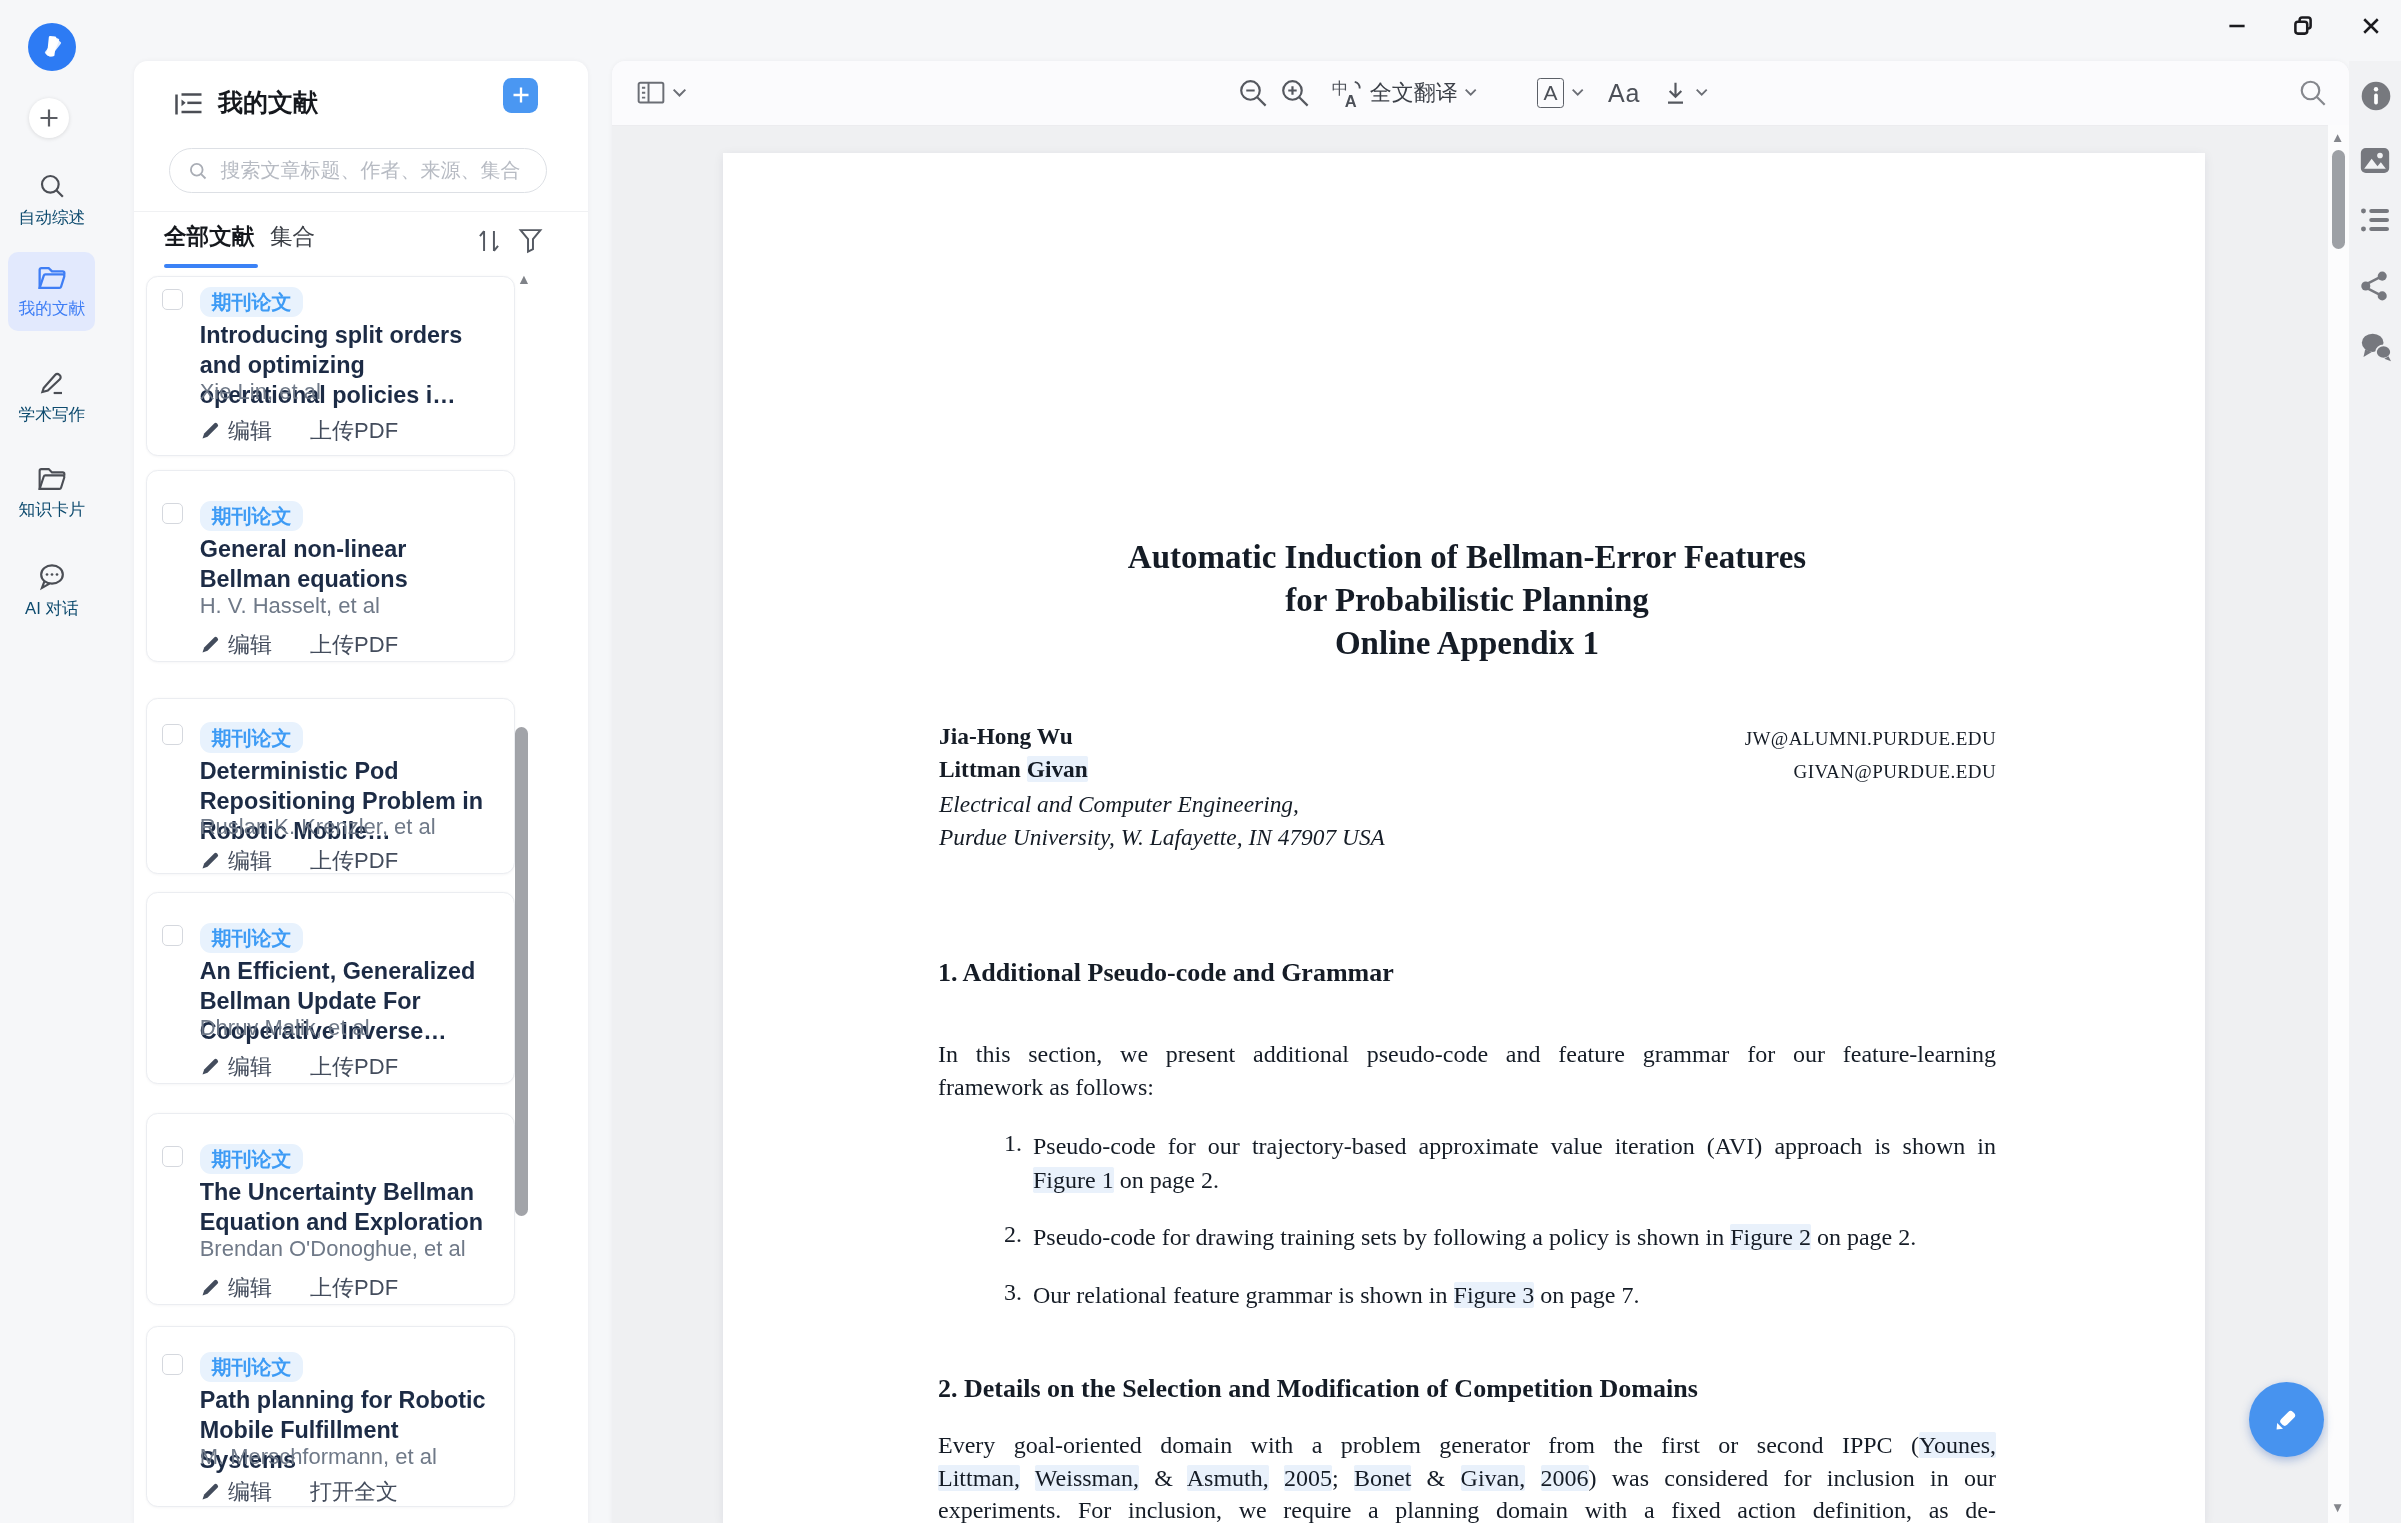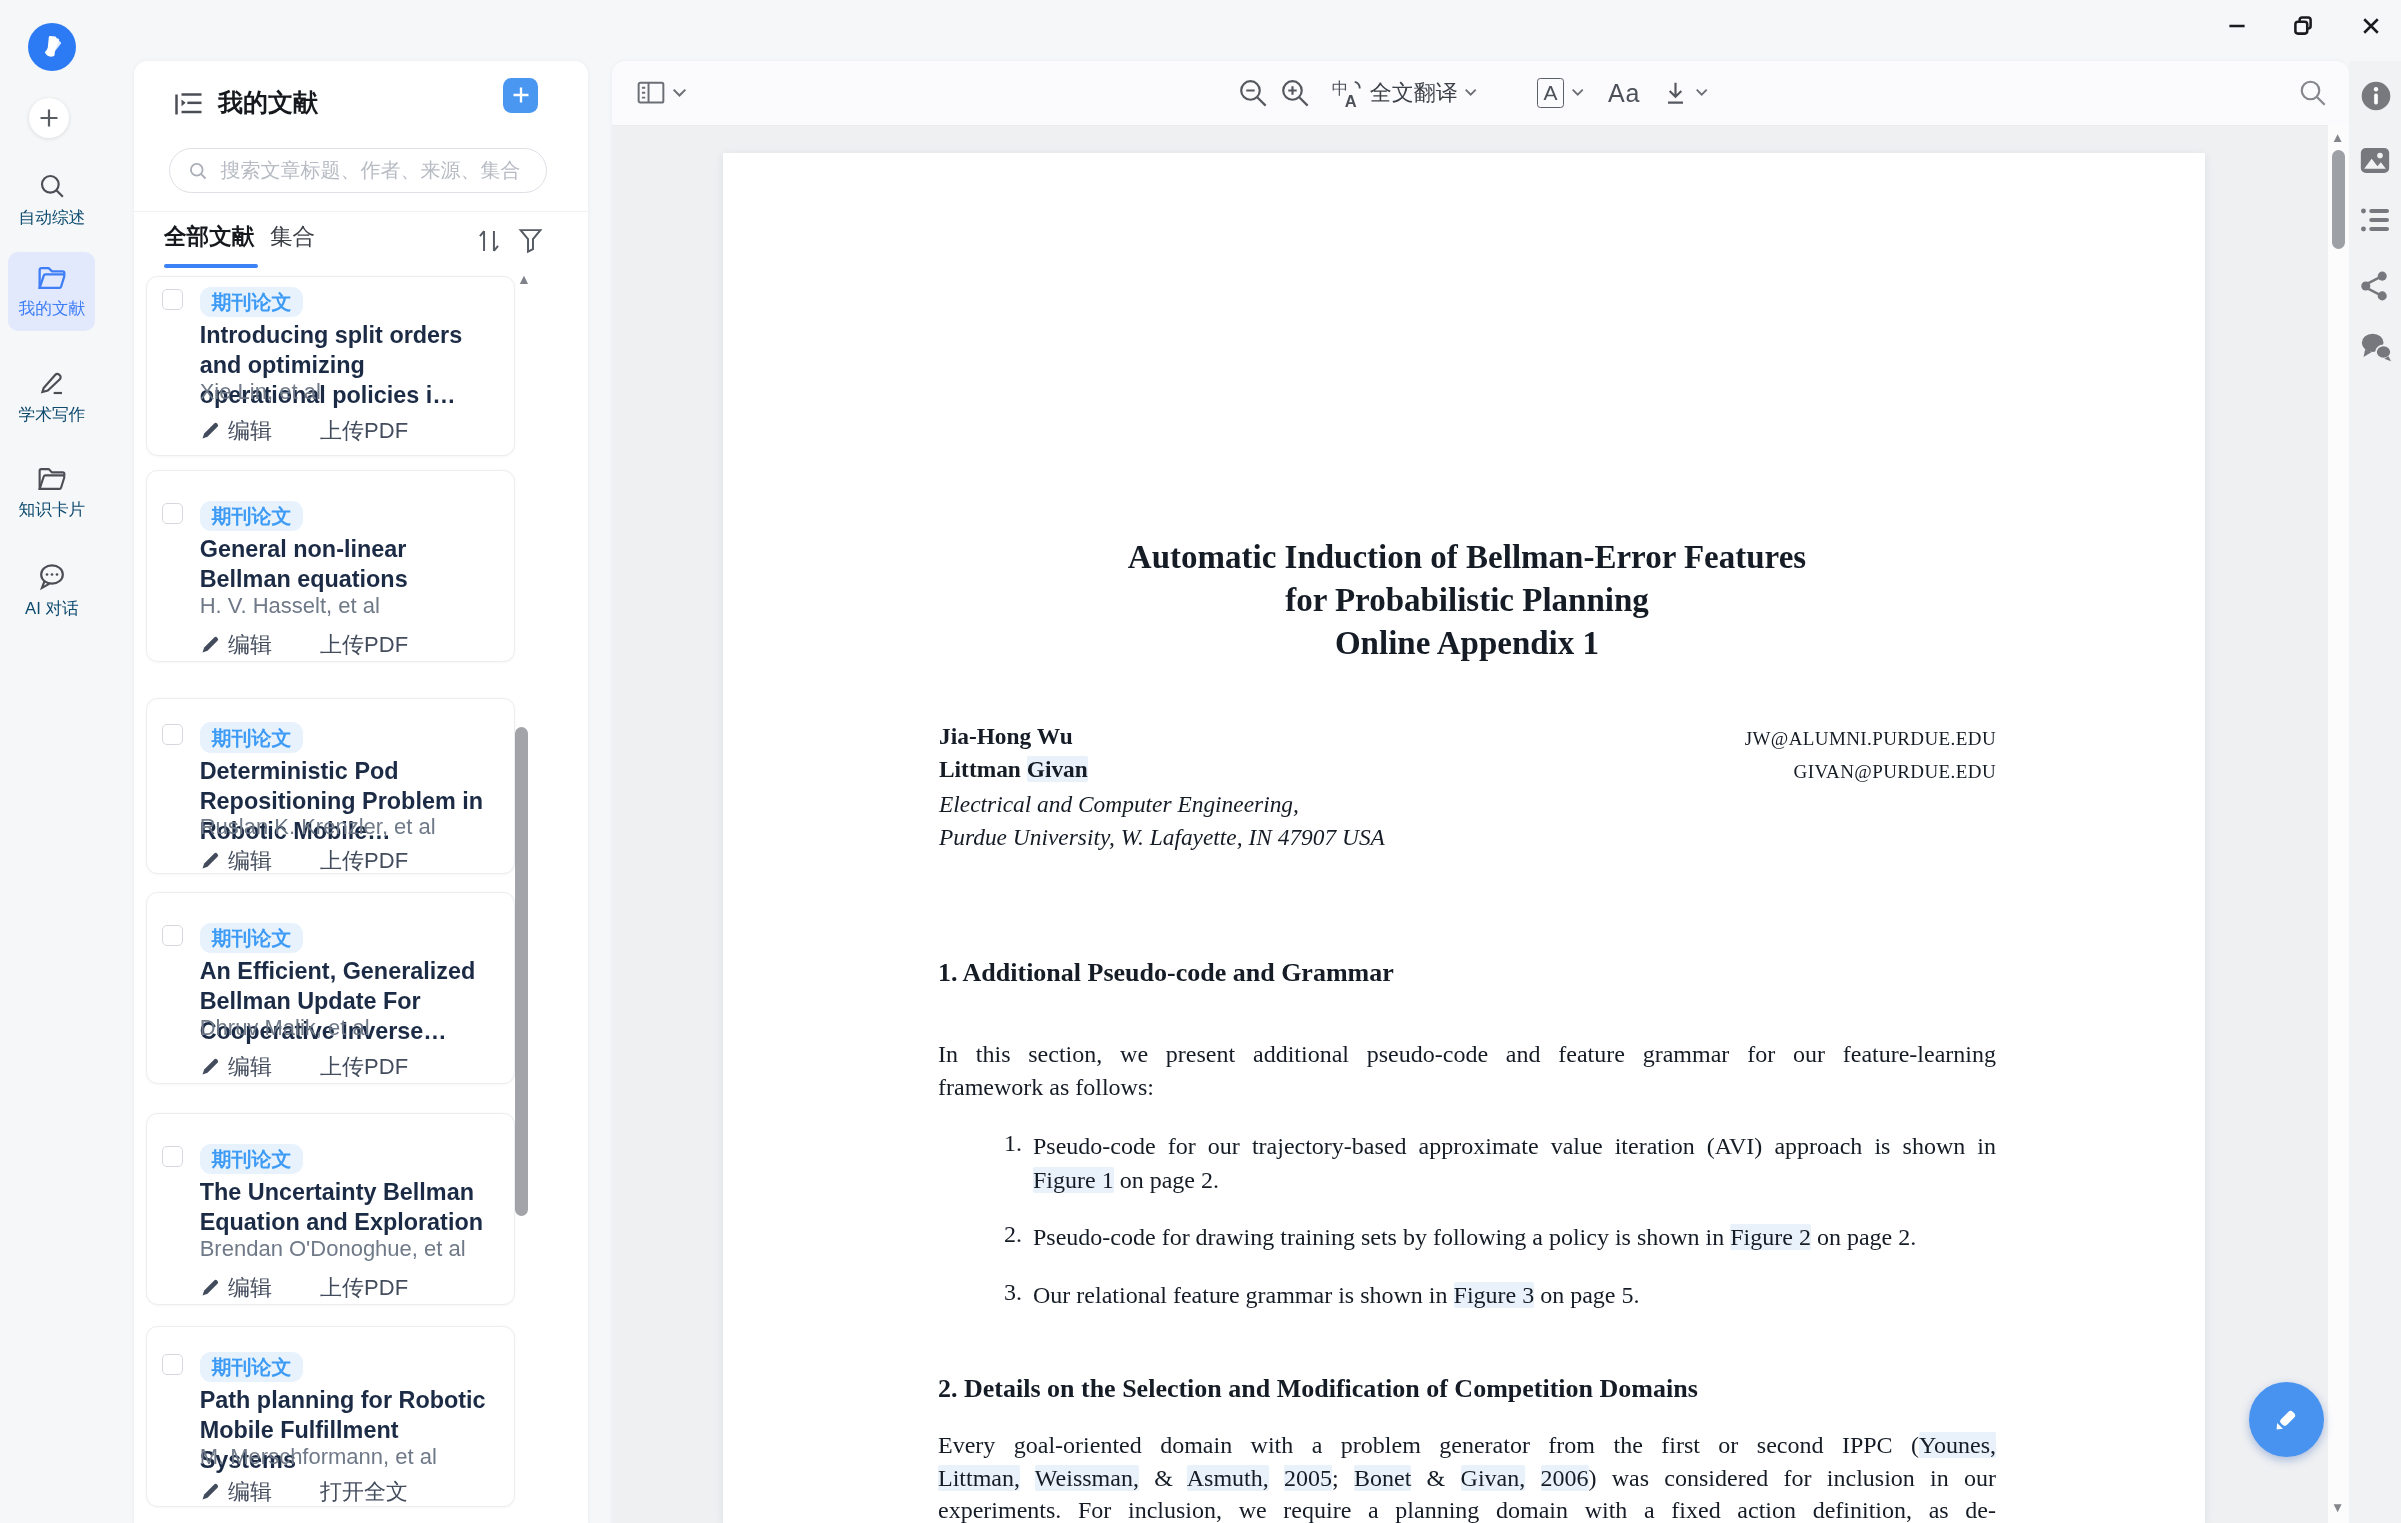--- a/index.html
+++ b/index.html
@@ -34,21 +34,21 @@
   .sb-tool{position:absolute;top:165px;color:#555a63;cursor:pointer;}
 
   
   .card{position:absolute;left:11.7px;width:369px;background:#fff;border:0.8px solid #ebedf1;border-radius:11.7px;
         box-sizing:border-box;box-shadow:0 0.8px 2.5px rgba(25,35,60,.04);cursor:pointer;}
   .cb{position:absolute;left:15px;width:21px;height:21px;border:1.7px solid #d5d8de;border-radius:5px;background:#fff;box-sizing:border-box;cursor:pointer;}
   .tag{position:absolute;left:53px;font-size:20px;font-weight:bold;color:#3d9bf5;background:#e8f2fd;
        border-radius:11px;padding:4.2px 11.7px;line-height:1.1;}
   .ct{position:absolute;left:53px;width:292px;font-size:23.4px;font-weight:bold;color:#1c2b45;line-height:30px;}
   .ca{position:absolute;left:53px;width:292px;font-size:22px;color:#6f7988;}
-  .cacts{position:absolute;left:53px;display:flex;align-items:center;gap:48px;font-size:22px;color:#434c5c;}
+  .cacts{position:absolute;left:53px;display:flex;align-items:center;gap:38px;font-size:22px;color:#434c5c;}
   .cacts .act{display:flex;align-items:center;gap:8.4px;cursor:pointer;}
 
   .sb-scroll-up{position:absolute;left:383px;top:210px;font-size:14px;color:#7f8288;cursor:pointer;}
   .sb-thumb{position:absolute;left:381px;top:666px;width:12.5px;height:489px;border-radius:6.7px;background:#a2a4a9;cursor:pointer;}
 
   
   .main{position:absolute;left:612px;top:61px;width:1737px;height:1463px;background:#fbfbfd;
         border-radius:13.4px 13.4px 0 0;box-shadow:0 0.8px 5px rgba(20,30,50,.05);overflow:hidden;}
   .toolbar{position:absolute;left:0;top:0;width:1737px;height:64px;background:#fbfbfd;border-bottom:0.8px solid #ececef;}
   .tb-item{position:absolute;top:0;height:64px;display:flex;align-items:center;gap:6.7px;color:#4c5058;cursor:pointer;}
@@ -397,21 +397,21 @@
       <div class="pline" style="top:918px;"><span>framework as follows:</span></div>
 
       <div class="linum" style="top:977px;">1.</div>
       <div class="litext j" style="top:977px;"><span>Pseudo-code for our trajectory-based approximate value iteration (AVI) approach is shown in</span></div>
       <div class="litext" style="top:1011px;"><span class="hl">Figure 1</span><span> on page 2.</span></div>
 
       <div class="linum" style="top:1068px;">2.</div>
       <div class="litext" style="top:1068px;"><span>Pseudo-code for drawing training sets by following a policy is shown in </span><span class="hl">Figure 2</span><span> on page 2.</span></div>
 
       <div class="linum" style="top:1126px;">3.</div>
-      <div class="litext" style="top:1126px;"><span>Our relational feature grammar is shown in </span><span class="hl">Figure 3</span><span> on page 5.</span></div>
+      <div class="litext" style="top:1126px;"><span>Our relational feature grammar is shown in </span><span class="hl">Figure 3</span><span> on page 7.</span></div>
 
       <div class="h2" style="top:1221px;">2. Details on the Selection and Modification of Competition Domains</div>
 
       <div class="pline j" style="top:1276px;"><span>Every goal-oriented domain with a problem generator from the first or second IPPC (</span><span class="hl">Younes,</span></div>
       <div class="pline j" style="top:1309px;"><span class="hl">Littman,</span><span> </span><span class="hl">Weissman,</span><span> &amp; </span><span class="hl">Asmuth,</span><span> </span><span class="hl">2005</span><span>; </span><span class="hl">Bonet</span><span> &amp; </span><span class="hl">Givan,</span><span> </span><span class="hl">2006</span><span>) was considered for inclusion in our</span></div>
       <div class="pline j" style="top:1341px;"><span>experiments.  For inclusion, we require a planning domain with a fixed action definition, as de-</span></div>
 
     </div>
   </div>
 </div>

